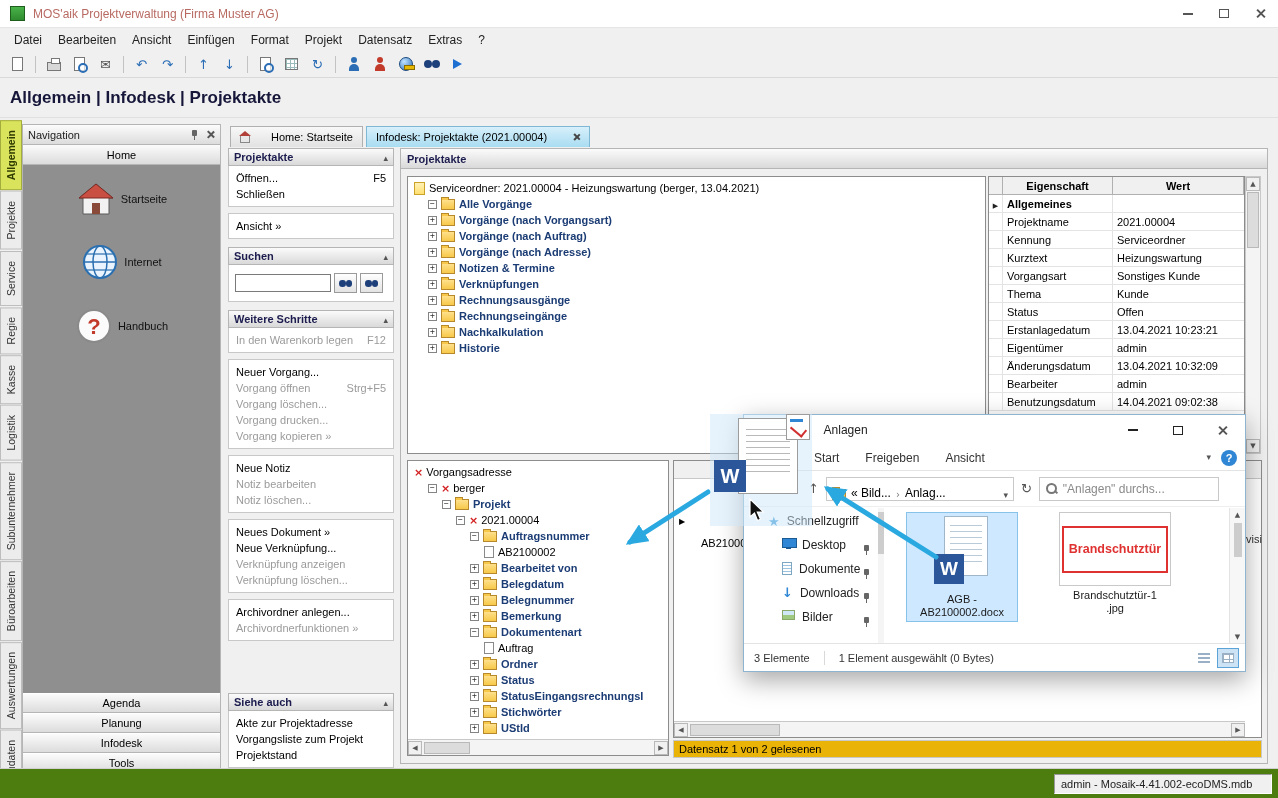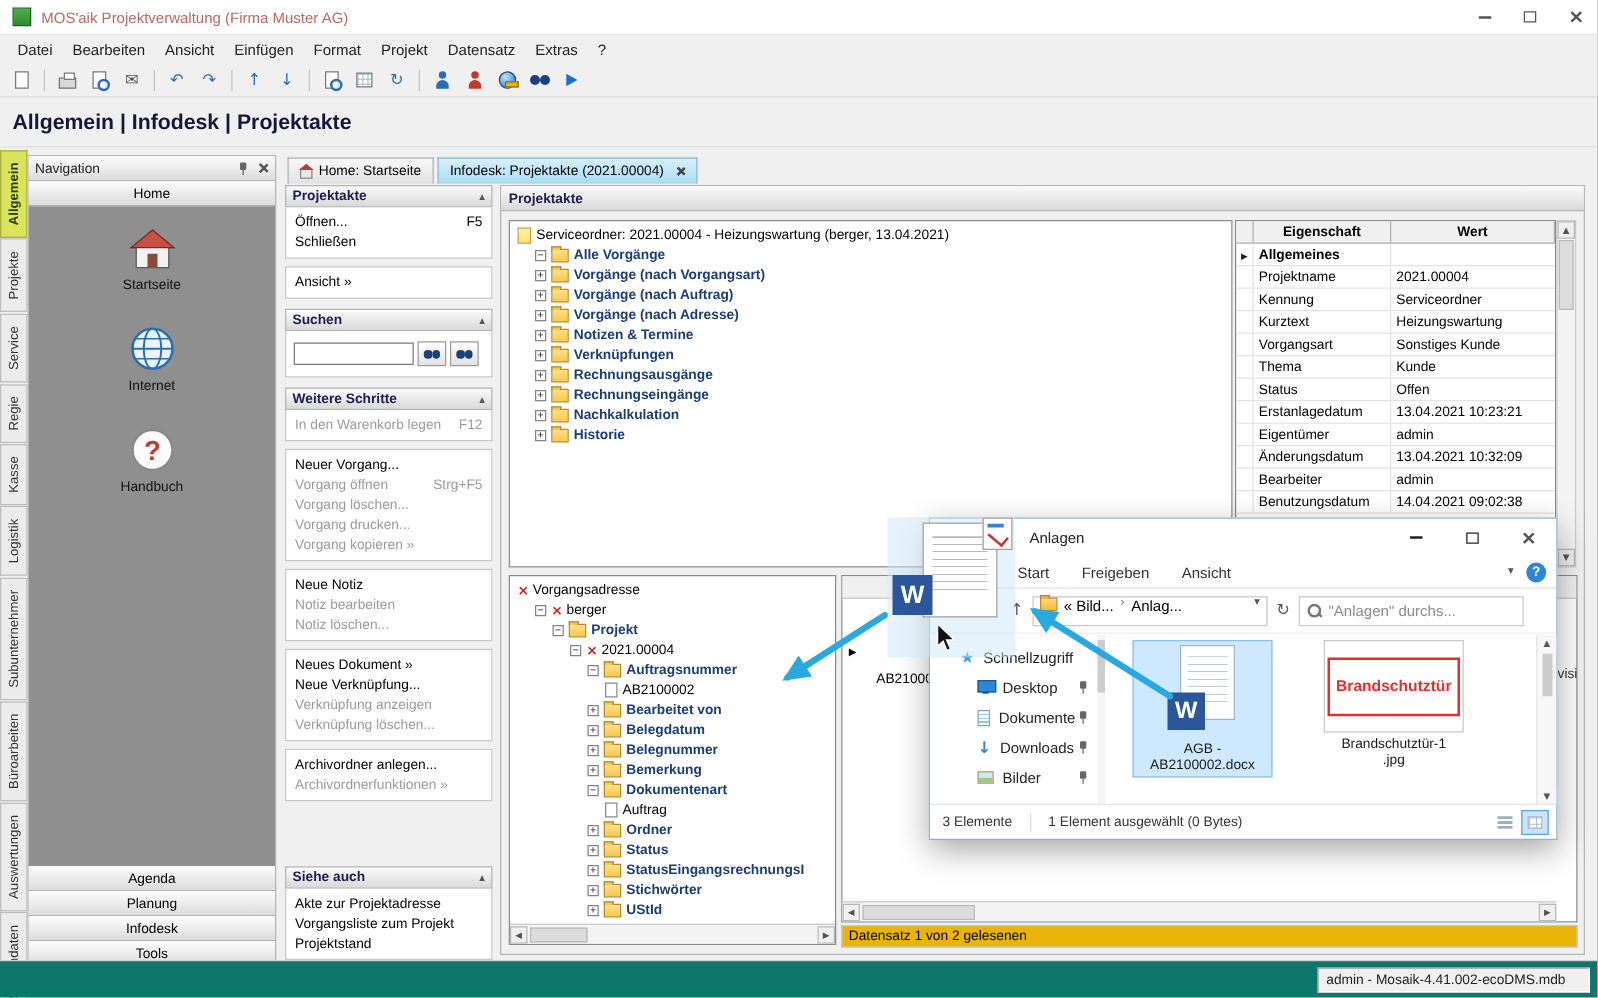--- a/index.html
+++ b/index.html
@@ -58,21 +58,21 @@
   .cap-plain{font-weight:normal;color:#222}
   .cap-icons{margin-left:auto;display:flex;gap:6px;align-items:center}
   .i-pin{width:10px;height:12px;position:relative;flex:none}
   .i-pin::before{content:"";position:absolute;left:2px;top:1px;width:5px;height:6px;background:#666;border-radius:1px}
   .i-pin::after{content:"";position:absolute;left:4px;top:7px;width:1px;height:4px;background:#666}
   .x-small{position:relative;width:9px;height:9px}
   .x-small::before,.x-small::after{content:"";position:absolute;left:4px;top:0;width:1.5px;height:9px;background:#555}
   .x-small::before{transform:rotate(45deg)}.x-small::after{transform:rotate(-45deg)}
   .nav-home{height:20px;background:linear-gradient(#fbfbfb,#dcdcdc);border-bottom:1px solid #b5b5b5;display:flex;align-items:center;justify-content:center;flex:none}
   .nav-body{flex:1;background:#8f8f8f;display:flex;flex-direction:column;align-items:center;padding-top:16px;gap:26px}
-  .nav-link{display:flex;flex-direction:column;align-items:center;gap:5px;color:#111}
+  .nav-link{display:flex;flex-direction:row;align-items:center;gap:5px;color:#111}
   .nav-bar{height:20px;background:linear-gradient(#fbfbfb,#dcdcdc);border-top:1px solid #fff;border-bottom:1px solid #b5b5b5;display:flex;align-items:center;justify-content:center;flex:none}
 
   
   .act-panel{left:228px;top:148px;width:166px;display:flex;flex-direction:column}
   .act-cap{height:18px;background:linear-gradient(#fbfbfb,#d9d9d9);border:1px solid #b5b5b5;display:flex;align-items:center;padding:0 5px;font-weight:bold;color:#1c1c4f;flex:none}
   .act-cap .collapse{margin-left:auto}
   .collapse::before{content:"▴";font-family:"DejaVu Sans";font-size:9px;color:#555}
   .act-box{background:#fff;border:1px solid #c8c8c8;border-top:none;padding:4px 0;flex:none}
   .act-box.own{border-top:1px solid #c8c8c8;margin-top:6px}
   .act-item{display:flex;padding:2px 7px;color:#000;line-height:12px}
@@ -80,21 +80,21 @@
   .act-key{margin-left:auto;padding-left:8px}.gap8{height:8px;flex:none}.gap52{height:52px;flex:none}
   .search-row{display:flex;gap:3px;padding:8px 6px;background:#fff;border:1px solid #c8c8c8;border-top:none;align-items:center;flex:none}
   .search-input{width:96px;height:18px;background:#fff;border:1px solid #7a7a7a}
   .binoc-btn{width:23px;height:20px;border:1px solid #9a9a9a;background:linear-gradient(#fefefe,#e3e3e3);display:flex;align-items:center;justify-content:center}
   .ic-binoc-s{position:relative;width:13px;height:8px}
   .ic-binoc-s::before,.ic-binoc-s::after{content:"";position:absolute;top:1px;width:6.5px;height:6.5px;border-radius:50%;background:#1d3f7a}
   .ic-binoc-s::before{left:0}.ic-binoc-s::after{right:0}
 
   
   .tabbar{left:228px;top:125px;width:1040px;height:22px;display:flex;gap:3px;align-items:flex-end;padding-left:2px}
-  .tab{height:21px;display:flex;align-items:center;gap:5px;padding:0 9px;background:linear-gradient(#f8f8f8,#e2e2e2);border:1px solid #b0b0b0;border-bottom:none;font-size:11px}
+  .tab{height:21px;display:flex;align-items:center;gap:21px;padding:0 9px;background:linear-gradient(#f8f8f8,#e2e2e2);border:1px solid #b0b0b0;border-bottom:none;font-size:11px}
   .tab.active{background:linear-gradient(#d7f0fb,#a9dcf1);border-color:#7fb8d4}
   .i-home-s{width:10px;height:8px;position:relative;background:#e8e8e8;border:1px solid #888;margin-top:3px}
   .i-home-s::before{content:"";position:absolute;left:-2px;top:-5px;border-left:6px solid transparent;border-right:6px solid transparent;border-bottom:5px solid #b04038}
   .tab-x{position:relative;width:8px;height:8px;margin-left:4px}
   .tab-x::before,.tab-x::after{content:"";position:absolute;left:3.5px;top:0;width:1.5px;height:8px;background:#444}
   .tab-x::before{transform:rotate(45deg)}.tab-x::after{transform:rotate(-45deg)}
 
   
   .content{left:400px;top:148px;width:868px;height:616px;background:#f0f0f0;border:1px solid #b5b5b5}
   .content-cap{position:absolute;left:401px;top:149px;width:866px;height:20px;background:linear-gradient(#fbfbfb,#d9d9d9);border-bottom:1px solid #b5b5b5;display:flex;align-items:center;padding:0 6px;font-weight:bold;color:#1c1c4f}
@@ -136,45 +136,45 @@
   .hspace{flex:1}
 
   .tree2{left:407px;top:460px;width:262px;height:296px;background:#fff;border:1px solid #8c8c8c;overflow:hidden;padding-top:3px}
   .tree2 .hscroll{width:260px}
   .gridpane{left:673px;top:460px;width:589px;height:278px;background:#fff;border:1px solid #8c8c8c}
   .grid-head{position:absolute;left:0;top:0;right:0;height:18px;background:#f0f0f0;border-bottom:1px solid #c8c8c8}
   .gridpane .hscroll{right:16px}
   .recbar{left:673px;top:740px;width:589px;height:18px;background:#eab308;border:1px solid #c8c8c8;display:flex;align-items:center;padding-left:5px}
 
   
-  .statusbar{left:0;top:768px;width:1278px;height:30px;background:#0f766e;border-top:1px solid #d0d0d0}
+  .statusbar{left:0;top:768px;width:1278px;height:30px;background:#4d7c0f;border-top:1px solid #d0d0d0}
   .status-db{position:absolute;right:6px;top:5px;width:218px;height:20px;border:1px solid;border-color:#9a9a9a #fff #fff #9a9a9a;padding:3px 6px;color:#222;background:#f0f0f0}
 
   
   .explorer{left:743px;top:414px;width:503px;height:258px;background:#fff;border:1px solid #8fb4cf;box-shadow:0 8px 24px rgba(0,0,0,.35);z-index:40;font-size:12px}
   .ex-title{height:30px;display:flex;align-items:center}
   .ex-folder{width:14px;height:11px;background:linear-gradient(#ffd978,#f2b93e);border:1px solid #b8892a;margin:0 6px 0 9px;position:relative;flex:none}
   .ex-folder::before{content:"";position:absolute;top:-3px;left:-1px;width:6px;height:2px;background:#f2b93e;border:1px solid #b8892a;border-bottom:none}
   .ex-title-text{margin-left:46px;color:#222}
   .ex-winbtns{margin-left:auto;display:flex}
   .ex-wb{width:45px;height:29px;display:flex;align-items:center;justify-content:center}
   .ex-ribbon{height:26px;display:flex;align-items:center;border-bottom:1px solid #e3e3e3;padding-left:70px;gap:26px;color:#333}
   .ex-ribbon-right{margin-left:auto;display:flex;align-items:center;gap:10px;margin-right:8px}
   .help-circ{width:16px;height:16px;border-radius:50%;background:#2f86d4;color:#fff;text-align:center;font:bold 11px/16px "Liberation Sans",sans-serif}
   .help-circ::before{content:"?"}
   .ex-addr{height:36px;display:flex;align-items:center;padding-left:64px;gap:7px;border-bottom:1px solid #eee}
-  .ex-addrbox{width:188px;height:24px;border:1px solid #c9c9c9;display:flex;align-items:flex-start;padding:0 5px;gap:5px}
+  .ex-addrbox{width:188px;height:24px;border:1px solid #c9c9c9;display:flex;align-items:flex-end;padding:0 5px;gap:5px}
   .ex-addrbox .spacer{flex:1}
   .ex-search{width:180px;height:24px;border:1px solid #c9c9c9;display:flex;align-items:center;gap:5px;padding:0 6px;color:#8a8a8a}
   .i-mag{width:12px;height:12px;position:relative;flex:none}
   .i-mag::before{content:"";position:absolute;left:0;top:0;width:7px;height:7px;border:2px solid #777;border-radius:50%}
   .i-mag::after{content:"";position:absolute;left:8px;top:8px;width:4px;height:2px;background:#777;transform:rotate(45deg)}
   .ex-body{position:absolute;top:93px;left:0;right:0;bottom:28px;display:flex}
   .ex-nav{width:134px;padding-top:6px;color:#222}
-  .ex-nav-row{height:24px;display:flex;align-items:center;gap:7px;padding-left:24px;position:relative}
+  .ex-nav-row{height:24px;display:flex;gap:7px;padding-left:24px;position:relative}
   .ex-nav-row.child{padding-left:38px}
   .ex-nav-row .i-pin{position:absolute;right:6px;top:6px}
   .i-star{font:13px "DejaVu Sans";color:#3f9bd8}
   .i-star::before{content:"★"}
   .i-desktop{width:13px;height:12px;position:relative;flex:none}
   .i-desktop::before{content:"";position:absolute;left:0;top:0;width:13px;height:8px;background:#2f86d4;border:1px solid #1c5a94}
   .i-desktop::after{content:"";position:absolute;left:4px;top:9px;width:5px;height:2px;background:#1c5a94}
   .i-docfile{width:10px;height:13px;background:#fff;border:1px solid #7ea7c4;background-image:repeating-linear-gradient(#fff 0 2px,#9cc3e0 2px 3px);flex:none}
   .i-dl{font:bold 13px/1 "DejaVu Sans";color:#2f86d4}
   .i-pic{width:13px;height:10px;border:1px solid #8aa86a;background:linear-gradient(180deg,#cfe7f7 55%,#9ec97e 45%);flex:none}

